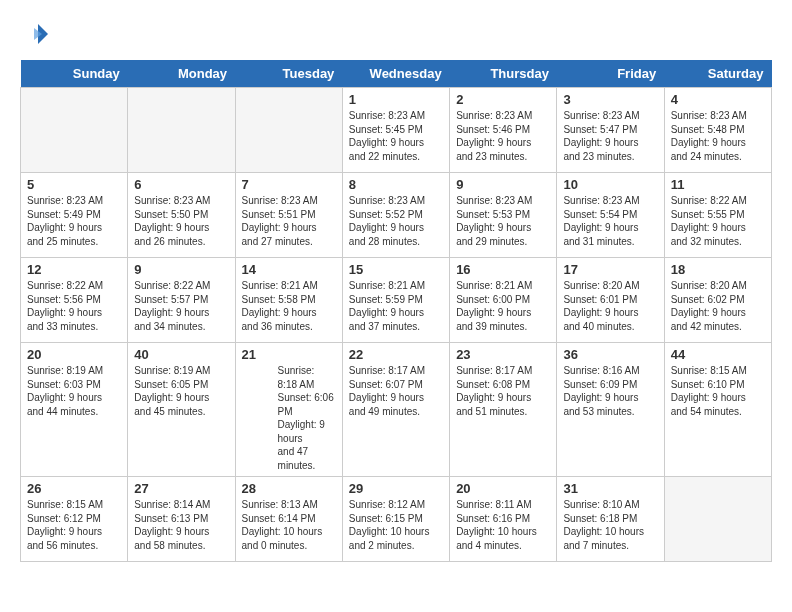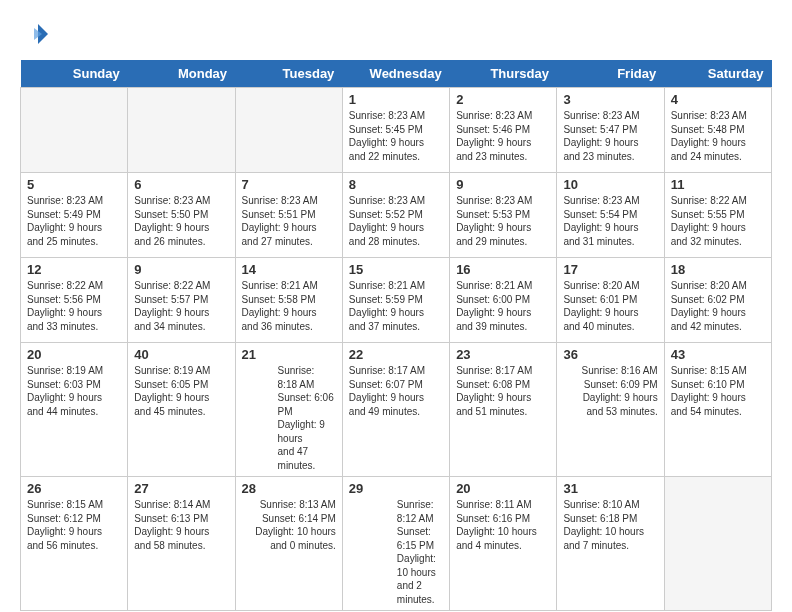--- a/index.html
+++ b/index.html
@@ -288,27 +288,27 @@
         </td>
         <td>
           <span class="day-num">23</span>
           <div class="day-info" style="white-space: pre-line;">Sunrise: 8:17 AM
 Sunset: 6:08 PM
 Daylight: 9 hours
 and 51 minutes.</div>
         </td>
         <td>
           <span class="day-num">36</span>
-          <div class="day-info" style="white-space: pre-line; text-align: right;">Sunrise: 8:16 AM
+          <div class="day-info" style="white-space: pre-line;">Sunrise: 8:16 AM
 Sunset: 6:09 PM
 Daylight: 9 hours
 and 53 minutes.</div>
         </td>
         <td>
-          <span class="day-num">43</span>
+          <span class="day-num">44</span>
           <div class="day-info" style="white-space: pre-line;">Sunrise: 8:15 AM
 Sunset: 6:10 PM
 Daylight: 9 hours
 and 54 minutes.</div>
         </td>
       </tr>
       <tr>
         <td>
           <span class="day-num">26</span>
           <div class="day-info" style="white-space: pre-line;">Sunrise: 8:15 AM
@@ -318,28 +318,28 @@
         </td>
         <td>
           <span class="day-num">27</span>
           <div class="day-info" style="white-space: pre-line;">Sunrise: 8:14 AM
 Sunset: 6:13 PM
 Daylight: 9 hours
 and 58 minutes.</div>
         </td>
         <td>
           <span class="day-num">28</span>
-          <div class="day-info" style="white-space: pre-line; text-align: right;">Sunrise: 8:13 AM
+          <div class="day-info" style="white-space: pre-line;">Sunrise: 8:13 AM
 Sunset: 6:14 PM
 Daylight: 10 hours
 and 0 minutes.</div>
         </td>
         <td>
           <span class="day-num">29</span>
-          <div class="day-info" style="white-space: pre-line; margin-left: 48px;">Sunrise: 8:12 AM
+          <div class="day-info" style="white-space: pre-line;">Sunrise: 8:12 AM
 Sunset: 6:15 PM
 Daylight: 10 hours
 and 2 minutes.</div>
         </td>
         <td>
           <span class="day-num">20</span>
           <div class="day-info" style="white-space: pre-line;">Sunrise: 8:11 AM
 Sunset: 6:16 PM
 Daylight: 10 hours
 and 4 minutes.</div>

